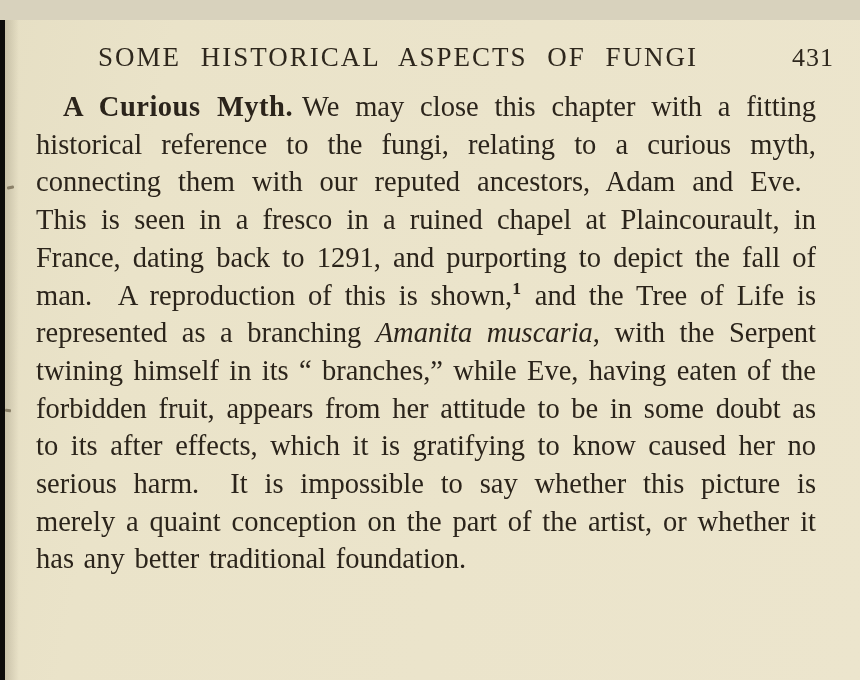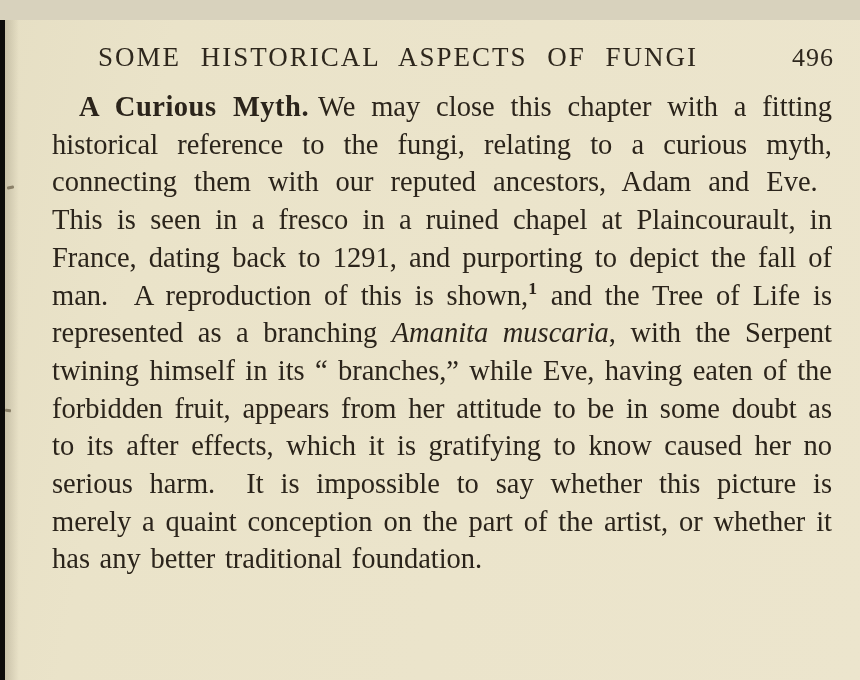--- a/index.html
+++ b/index.html
@@ -62,21 +62,21 @@
     top: 1px;
     font-size: 26px;
     letter-spacing: 1px;
     font-variant-numeric: oldstyle-nums;
     color: #2e271d;
   }
 
   .body-text {
     position: absolute;
     top: 68px;
-    left: 52px;
+    left: 36px;
     width: 780px;
     font-size: 28.5px;
     line-height: 37.7px;
     text-align: justify;
     text-justify: inter-word;
     word-spacing: 2.5px;
   }
   .body-text p {
     margin: 0;
     text-indent: 27px;
@@ -99,19 +99,19 @@
 <body>
 
 <div class="page">
   <div class="scan-edge"></div>
   <div class="scan-edge-shadow"></div>
   <div class="speck speck-1"></div>
   <div class="speck speck-2"></div>
 
   <div class="running-head">
     <div class="running-head-title">SOME HISTORICAL ASPECTS OF FUNGI</div>
-    <div class="running-head-page">496</div>
+    <div class="running-head-page">431</div>
   </div>
 
   <div class="body-text">
     <p><span class="paragraph-lead">A Curious Myth.</span><span><span>We may close this chapter with a fitting historical reference to the fungi, relating to a curious myth, connecting them with our reputed ancestors, Adam and Eve.  This is seen in a fresco in a ruined chapel at Plaincourault, in France, dating back to 1291, and purporting to depict the fall of man.  A reproduction of this is shown,</span><sup class="seg-sup">1</sup><span> and the Tree of Life is represented as a branching </span><span class="seg-italic">Amanita muscaria</span><span>, with the Serpent twining himself in its “ branches,” while Eve, having eaten of the forbidden fruit, appears from her attitude to be in some doubt as to its after effects, which it is gratifying to know caused her no serious harm.  It is impossible to say whether this picture is merely a quaint conception on the part of the artist, or whether it has any better traditional foundation.</span></span></p>
   </div>
 </div>
 
 </body></html>

